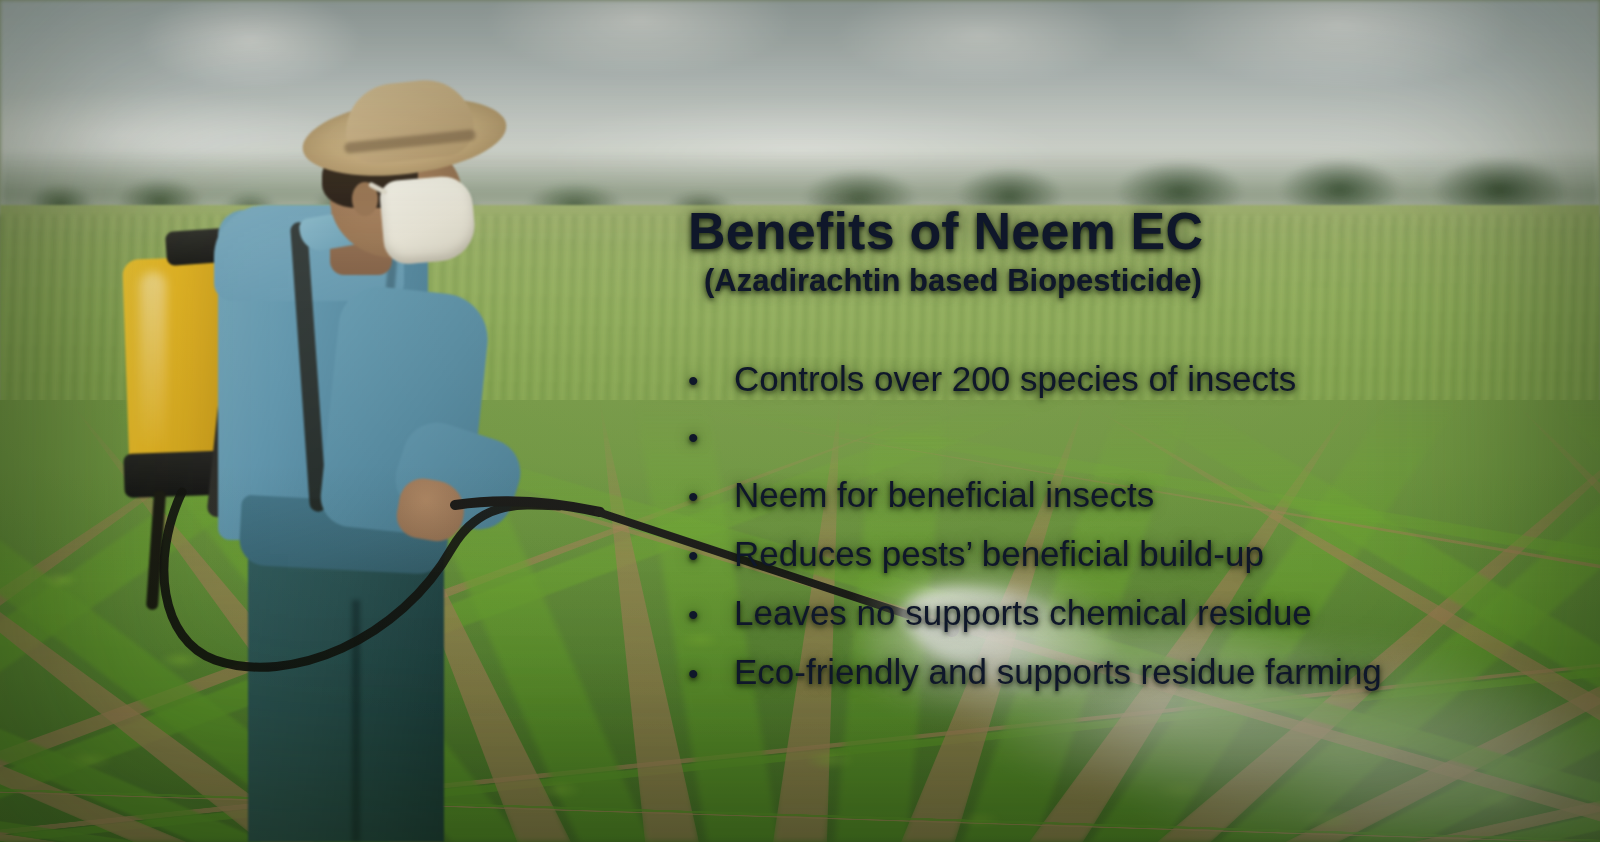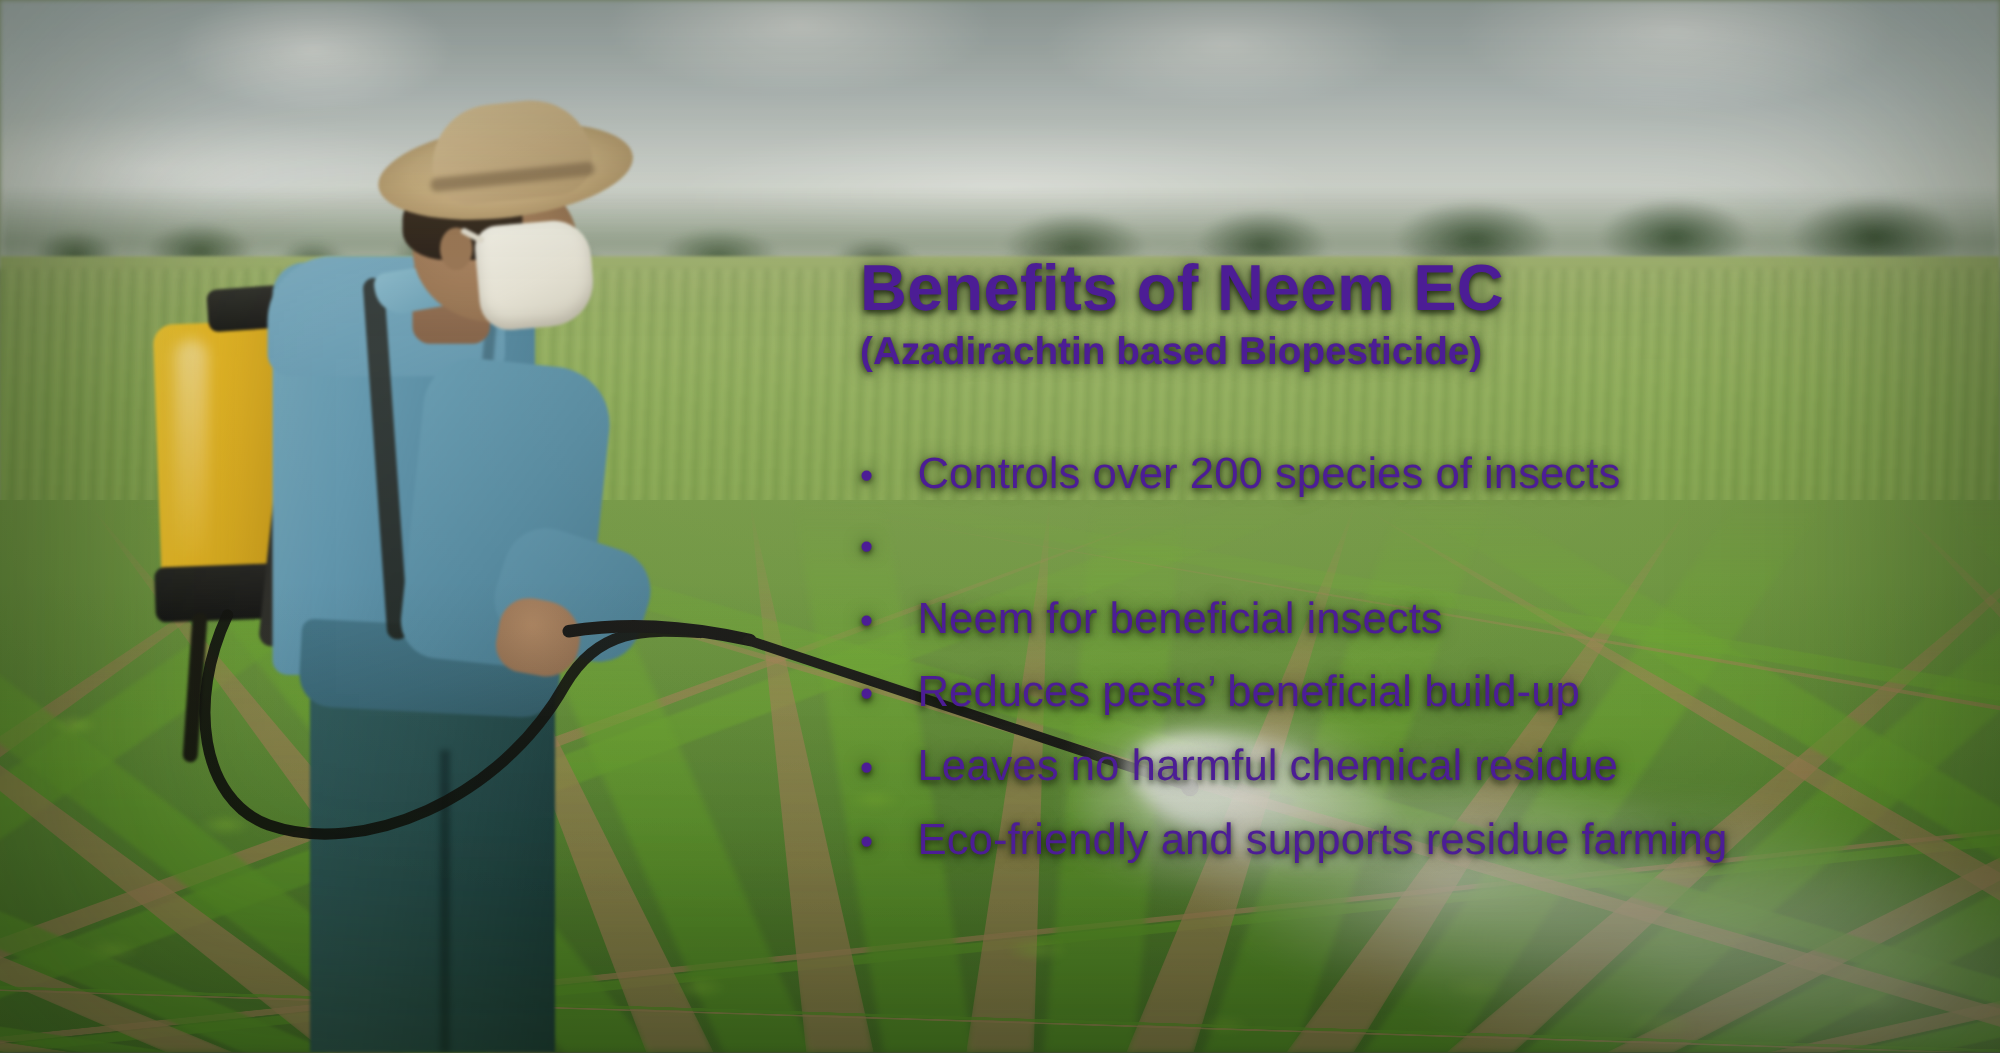--- a/index.html
+++ b/index.html
@@ -292,29 +292,29 @@
     position:absolute;left:900px;top:596px;width:230px;height:90px;
     background:linear-gradient(103deg, rgba(255,255,255,.92), rgba(255,255,255,.25) 70%, rgba(255,255,255,0));
     border-radius:50%;
     transform:rotate(16deg);
     filter:blur(7px);pointer-events:none;
   }
 
   
   .copy{
     position:absolute;left:688px;top:204px;width:880px;
-    color:#4c1d95;
+    color:#0f172a;
   }
   .title{
     font-size:52px;font-weight:bold;line-height:1.05;letter-spacing:.2px;
     text-shadow:0 2px 5px rgba(15,25,8,.85), 0 0 16px rgba(15,25,8,.55);
     margin:0;
   }
   .subtitle{
-    font-size:31px;font-weight:bold;line-height:1.15;margin:4px 0 0 0;
+    font-size:31px;font-weight:bold;line-height:1.15;margin:4px 0 0 16px;
     text-shadow:0 2px 5px rgba(15,25,8,.85), 0 0 14px rgba(15,25,8,.5);
   }
   .bullets{list-style:none;margin:52px 0 0 0;padding:0;}
   .bullets li{
     font-size:35px;line-height:57px;white-space:nowrap;
     display:flex;align-items:baseline;
     text-shadow:0 2px 5px rgba(15,25,8,.8), 0 0 14px rgba(15,25,8,.5);
   }
   .bullets .dot{
     width:30px;flex:0 0 30px;font-size:30px;line-height:57px;
@@ -438,21 +438,21 @@
         <li>
           <span class="dot">•</span>
           <span class="txt">Neem for beneficial insects</span>
         </li>
         <li>
           <span class="dot">•</span>
           <span class="txt">Reduces pests’ beneficial build-up</span>
         </li>
         <li>
           <span class="dot">•</span>
-          <span class="txt">Leaves no harmful chemical residue</span>
+          <span class="txt">Leaves no supports chemical residue</span>
         </li>
         <li>
           <span class="dot">•</span>
           <span class="txt">Eco-friendly and supports residue farming</span>
         </li>
       </ul>
   </div>
 
 </div>
 

